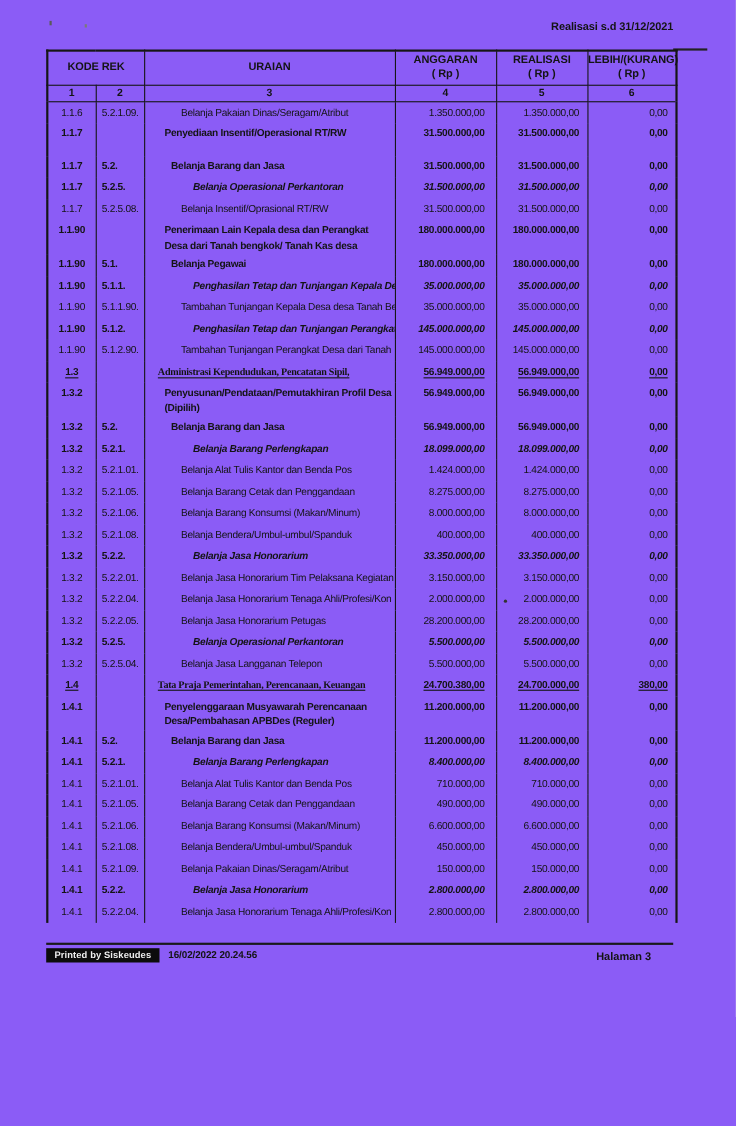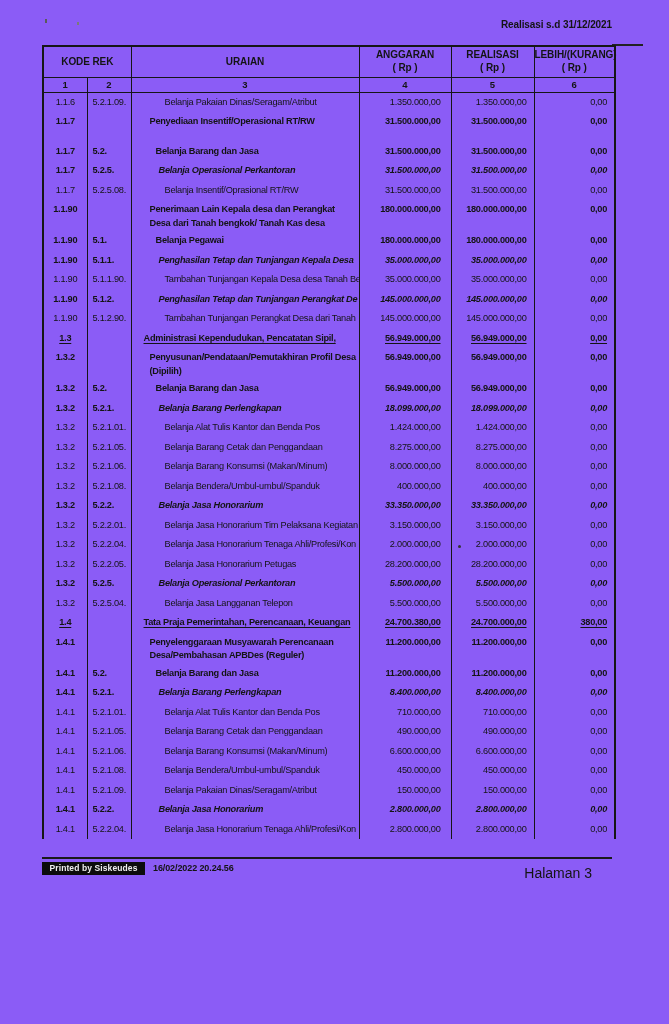--- a/index.html
+++ b/index.html
@@ -73,24 +73,24 @@
   td.c-r  { border-right: 1.5px solid #161616; text-align: right; padding-right: 7px;  white-space: nowrap; }
   td.c-l  { border-right: 2px solid #161616;  text-align: right; padding-right: 7px;  white-space: nowrap; }
 
   
   tr.row-detail td { font-weight: normal; }
   tr.row-activity td, tr.row-group td, tr.row-subgroup td, tr.row-section td { font-weight: bold; }
   tr.row-subgroup td.c-u, tr.row-subgroup td.c-a, tr.row-subgroup td.c-r, tr.row-subgroup td.c-l { font-style: italic; }
   tr.row-section td { text-decoration: underline; text-underline-offset: 2px; text-decoration-thickness: 1.2px; }
 
   
-  tr.row-section  td.c-u { padding-left: 12px; }
+  tr.row-section  td.c-u { padding-left: 12px; font-family: Liberation Serif, serif; }
   tr.row-activity td.c-u { padding-left: 18px; }
   tr.row-group    td.c-u { padding-left: 24px; }
-  tr.row-subgroup td.c-u { padding-left: 27px; }
+  tr.row-subgroup td.c-u { padding-left: 44px; }
   tr.row-detail   td.c-u { padding-left: 33px; }
 
   
   .stray-dot { position: absolute; left: 458px; top: 545px; width: 3px; height: 3px; background: #333; border-radius: 50%; }
 
   
   .footer-rule {
     position: absolute;
     left: 42px;
     top: 857px;
@@ -119,22 +119,22 @@
     font-size: 9px;
     font-weight: bold;
     letter-spacing: -0.1px;
   }
   .page-label {
     position: absolute;
     top: 865px;
     left: 0;
     width: 592px;
     text-align: right;
-    font-size: 14px;
-    font-weight: normal;
+    font-size: 10px;
+    font-weight: bold;
   }
 </style>
 </head>
 <body>
 
 <div class="page">
 
   <span class="speck-a"></span>
   <span class="speck-b"></span>
 

